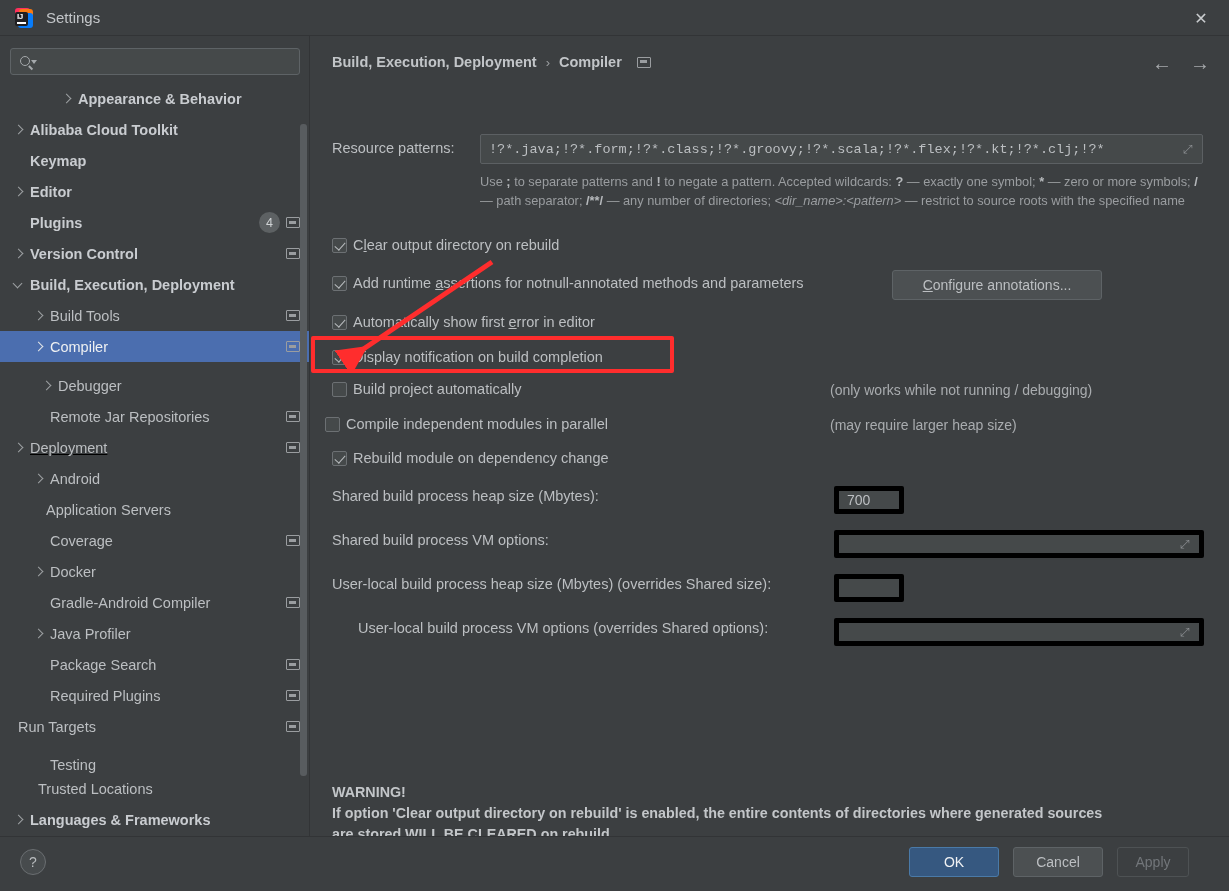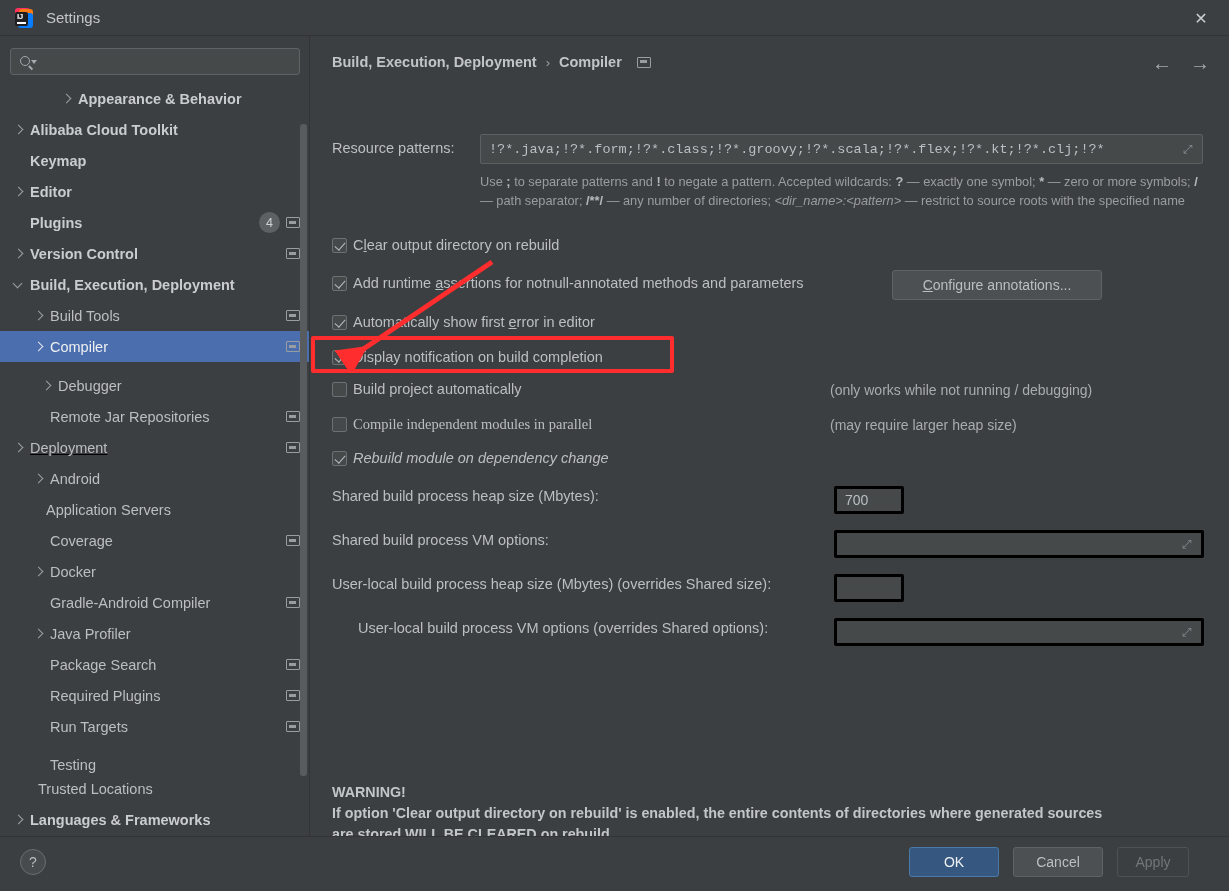--- a/index.html
+++ b/index.html
@@ -334,21 +334,21 @@
     color: #a9acaf;
     white-space: nowrap;
     text-align: center;
   }
 
   .field-label { position: absolute; font-size: 14.5px; color: #bcbfc2; white-space: nowrap; }
 
   .txtfield {
     position: absolute;
     background: #45494a;
-    border: 3px solid #000000;
+    border: 5px solid #000000;
     border-radius: 2px;
     display: flex;
     align-items: center;
     padding: 0 22px 0 8px;
     font-size: 14px;
     color: #bcbfc2;
     overflow: hidden;
   }
 
   .warning {
@@ -567,21 +567,21 @@
           <span class="t-label">Package Search</span>
           <span class="spacer"></span>
           <span class="proj-icon"></span>
         </div>
         <div class="tree-row" style="padding-left: 32px;">
           <span class="chev none"></span>
           <span class="t-label">Required Plugins</span>
           <span class="spacer"></span>
           <span class="proj-icon"></span>
         </div>
-        <div class="tree-row" style="padding-left: 32px; text-align: center;">
+        <div class="tree-row" style=" text-align: center;">
           <span class="chev none"></span>
           <span class="t-label">Run Targets</span>
           <span class="spacer"></span>
           <span class="proj-icon"></span>
         </div>
         <div class="tree-row" style="padding-left: 32px; align-items: flex-end;">
           <span class="chev none"></span>
           <span class="t-label">Testing</span>
           <span class="spacer"></span>
         </div>
@@ -639,26 +639,26 @@
         </div>
         <div class="cb-row" style="left: 22px; top: 313px;">
           <span class="cbox checked"></span>
           <span class="cb-label">Display notification on build completion</span>
         </div>
         <div class="cb-row" style="left: 22px; top: 345px;">
           <span class="cbox"></span>
           <span class="cb-label">Build project automatically</span>
         </div>
         <div class="side-note" style="left: 520px; top: 346px;">(only works while not running / debugging)</div>
-        <div class="cb-row" style="left: 22px; top: 380px; font-family: Liberation Serif, serif;">
+        <div class="cb-row" style="left: 15px; top: 380px;">
           <span class="cbox"></span>
           <span class="cb-label">Compile independent modules in parallel</span>
         </div>
         <div class="side-note" style="left: 520px; top: 381px;">(may require larger heap size)</div>
-        <div class="cb-row" style="left: 22px; top: 414px; font-style: italic;">
+        <div class="cb-row" style="left: 22px; top: 414px;">
           <span class="cbox checked"></span>
           <span class="cb-label">Rebuild module on dependency change</span>
         </div>
       </div>
 
     <div class="btn-cfg">
       <span><u>C</u><span id="cfg-rest">onfigure annotations...</span></span>
     </div>
 
     <div id="fields-host">

